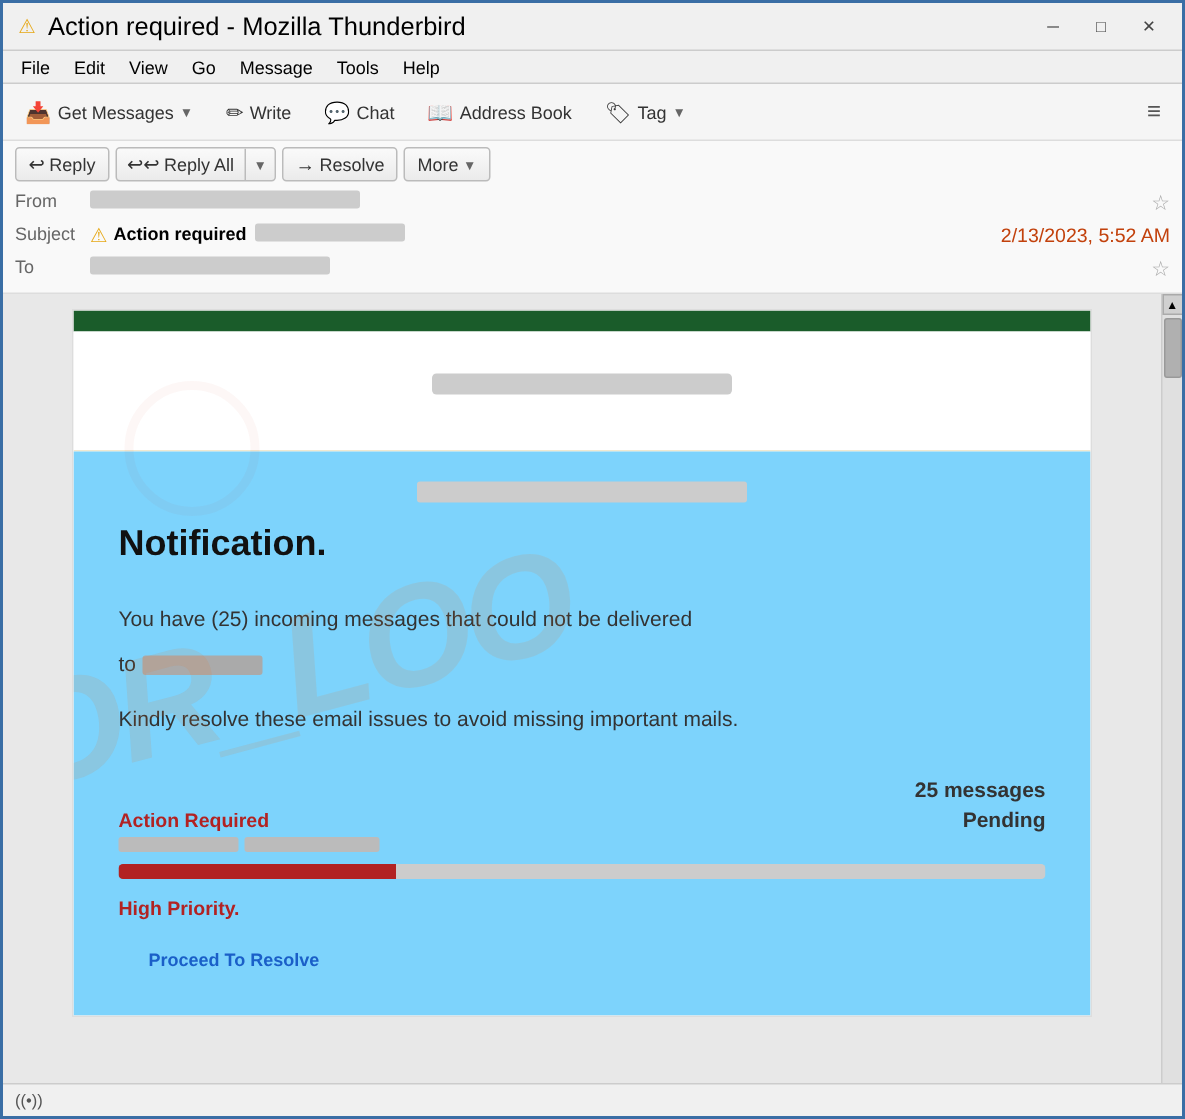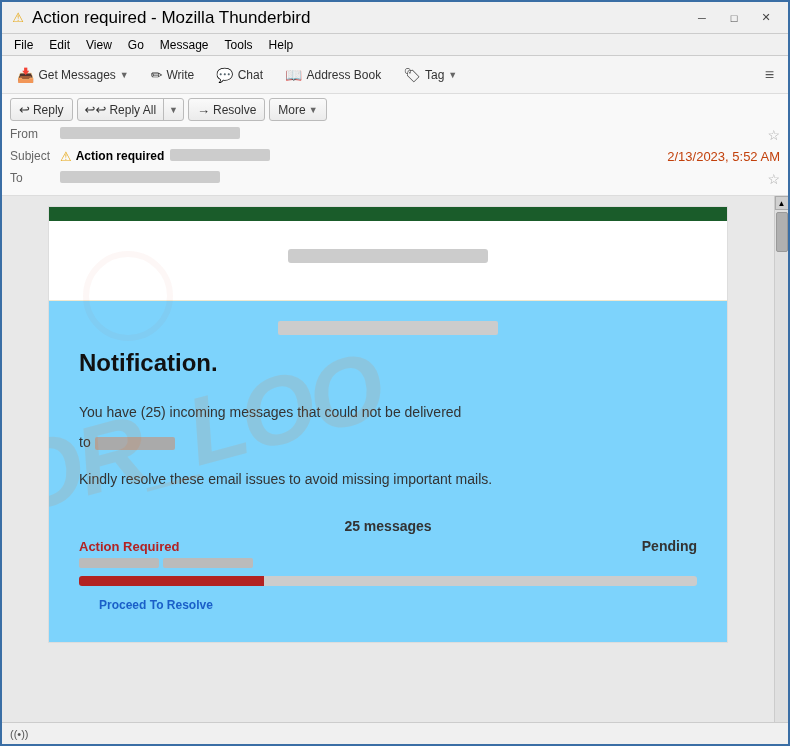--- a/index.html
+++ b/index.html
@@ -375,21 +375,21 @@
       width: 80px;
       height: 13px;
       background: #aaa;
       border-radius: 2px;
       vertical-align: middle;
     }
 
     .email-stats-row {
       margin-top: 28px;
       display: flex;
-      justify-content: center;
+      justify-content: flex-end;
       align-items: flex-end;
       margin-bottom: 4px;
     }
 
     .stats-count {
       font-size: 14px;
       font-weight: 600;
       color: #333;
     }
 
@@ -594,20 +594,21 @@
             <div style="display:flex;align-items:center;gap:4px;width:100%;">
               <span class="blurred-text" style="width:80px;height:10px;background:#bbb;">&nbsp;&nbsp;&nbsp;&nbsp;&nbsp;</span>
               <span class="blurred-text" style="width:90px;height:10px;background:#bbb;margin-right:auto;">&nbsp;&nbsp;&nbsp;&nbsp;&nbsp;</span>
             </div>
           </div>
           <div style="display:flex;width:100%;height:10px;margin-bottom:12px;border-radius:3px;overflow:hidden;">
             <div style="width:30%;height:10px;background:#b22222;"></div>
             <div style="flex:1;height:10px;background:#cccccc;"></div>
           </div>
 
+          <p class="high-priority-label">High Priority.</p>
 
           <a class="proceed-link">Proceed To Resolve</a>
 
         </div>
       </div>
 
     </div>
 
     <div class="scrollbar-track">
       <div class="scrollbar-arrow">▲</div>

